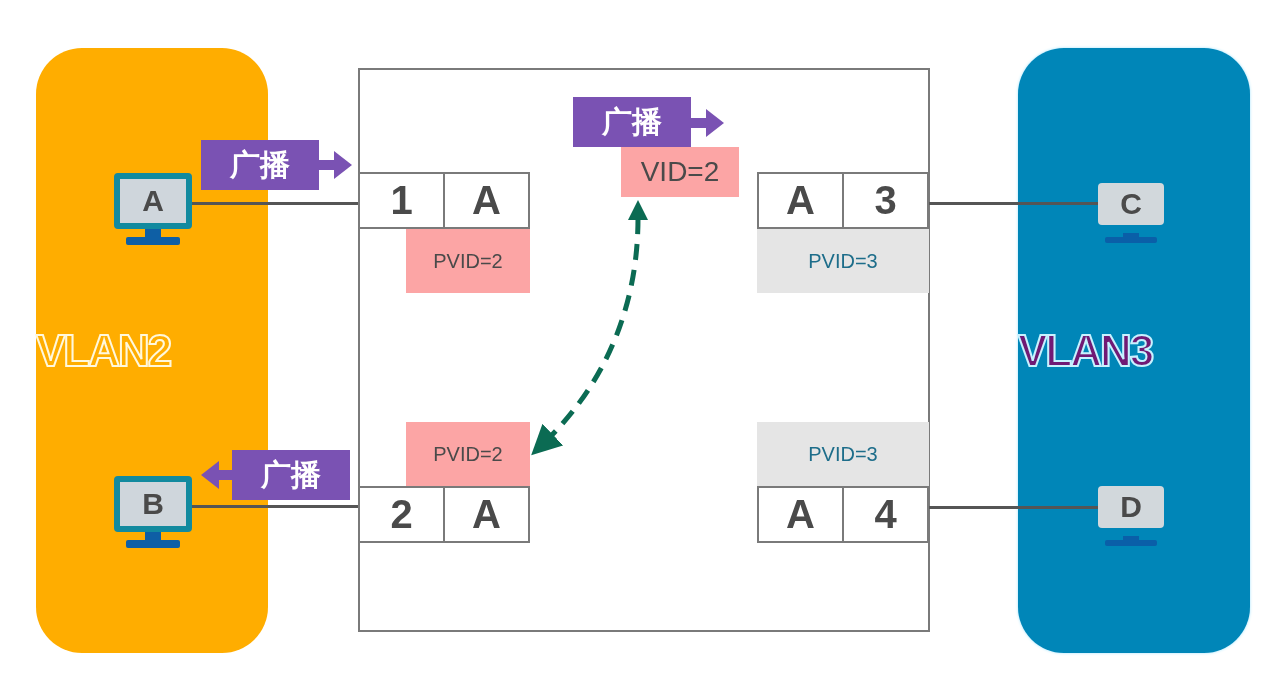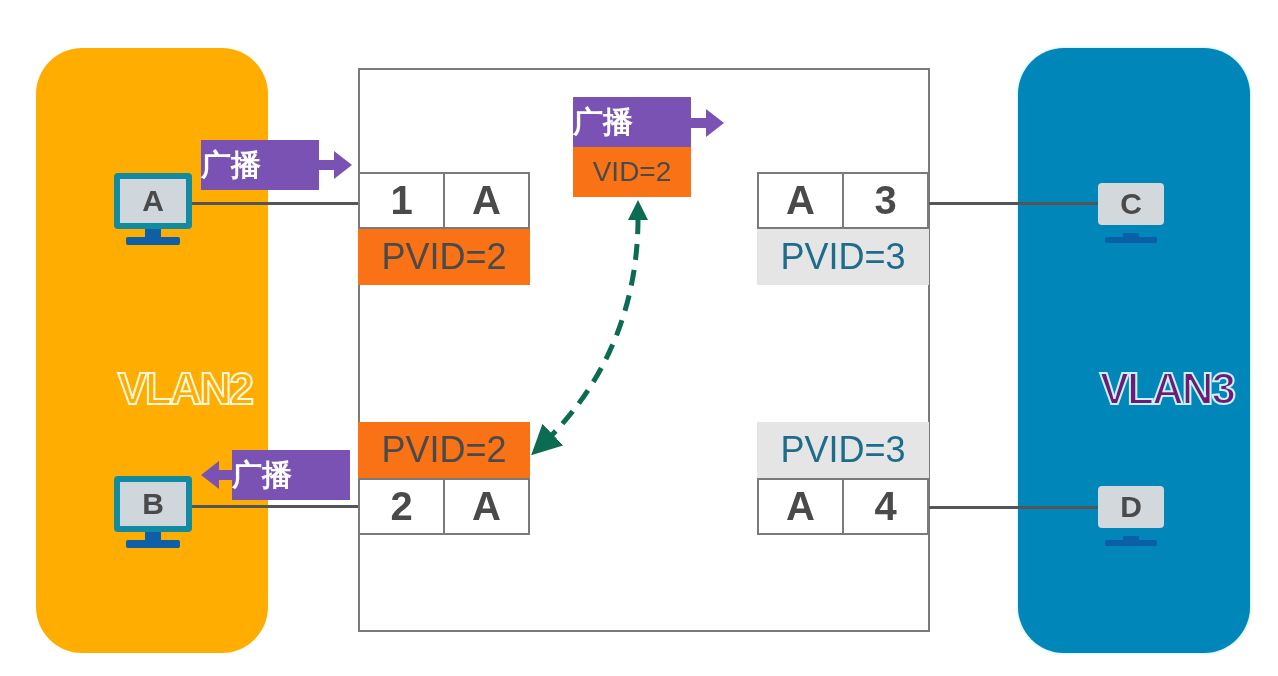--- a/index.html
+++ b/index.html
@@ -2,35 +2,35 @@
 <html><head>
 <meta charset="utf-8">
 <style>
   html, body { margin:0; padding:0; }
   body { width:1278px; height:676px; background:#ffffff; position:relative; overflow:hidden;
          font-family:"Liberation Sans", "DejaVu Sans", sans-serif; }
   .abs { position:absolute; box-sizing:border-box; }
   .vlan-box { border-radius:46px; }
   .vlan2 { left:36px; top:48px; width:232px; height:605px; background:#FFAD00; }
   .vlan3 { left:1018px; top:48px; width:232px; height:605px; background:#0086B8; box-shadow:0 0 3px #9fe3ff; }
-  .vlan-label { font-weight:bold; font-size:44px; letter-spacing:-2px; text-align:right; width:216px;margin-top:38px; }
+  .vlan-label { font-weight:bold; font-size:44px; letter-spacing:-2px; text-align:left; width:216px; }
   .vlan2-label { left:36px; top:326px; color:#FFAD00;
      text-shadow: 0 0 0 #fff; -webkit-text-stroke:2px #fff8dd; }
   .vlan3-label { left:1018px; top:326px; color:#701a75; -webkit-text-stroke:2px #c8f2ff; }
   .switch { left:358px; top:68px; width:572px; height:564px; border:2px solid #7a7a7a; background:#fff; }
   .wire { height:3px; background:#555; }
   .port-row { display:flex; height:53px; border:2px solid #7a7a7a; background:#fff; }
   .port-cell { flex:1; display:flex; align-items:center; justify-content:center; font-weight:bold;
      font-size:40px; color:#4a4a4a; }
   .port-cell + .port-cell { border-left:2px solid #7a7a7a; }
-  .pvid { height:56px; display:flex; align-items:center; justify-content:center; font-size:36px; }
-  .pvid.orange { background:#f97316; color:#4a4a4a; }
+  .pvid { height:64px; display:flex; align-items:center; justify-content:center; font-size:20px; }
+  .pvid.orange { background:#fca5a5; color:#4a4a4a;margin-left:48px; }
   .pvid.blue { background:#e5e5e5; color:#1d6d8a; }
   .badge { background:#7A52B3; color:#fff; font-weight:bold; font-size:30px; display:flex;
-     align-items:center; }
+     align-items:center; justify-content:center; }
   .pc { width:78px; }
   .pc .screen { width:78px; height:56px; border:6px solid #128A9F; background:#CFD6DC; border-radius:4px;
      display:flex; align-items:center; justify-content:center; font-weight:bold; font-size:30px; color:#4a4a4a; box-sizing:border-box; }
   .pc .neck { width:16px; height:8px; background:#0E5FA5; margin:0 auto; }
   .pc .base { width:54px; height:8px; background:#0E5FA5; margin:0 auto; border-radius:2px; }
   .pc.blue .screen { border-color:transparent; background:#D2D8DC; }
   .pc.blue .neck, .pc.blue .base { background:#0A5FA8; }
 </style>
 </head>
 <body>

